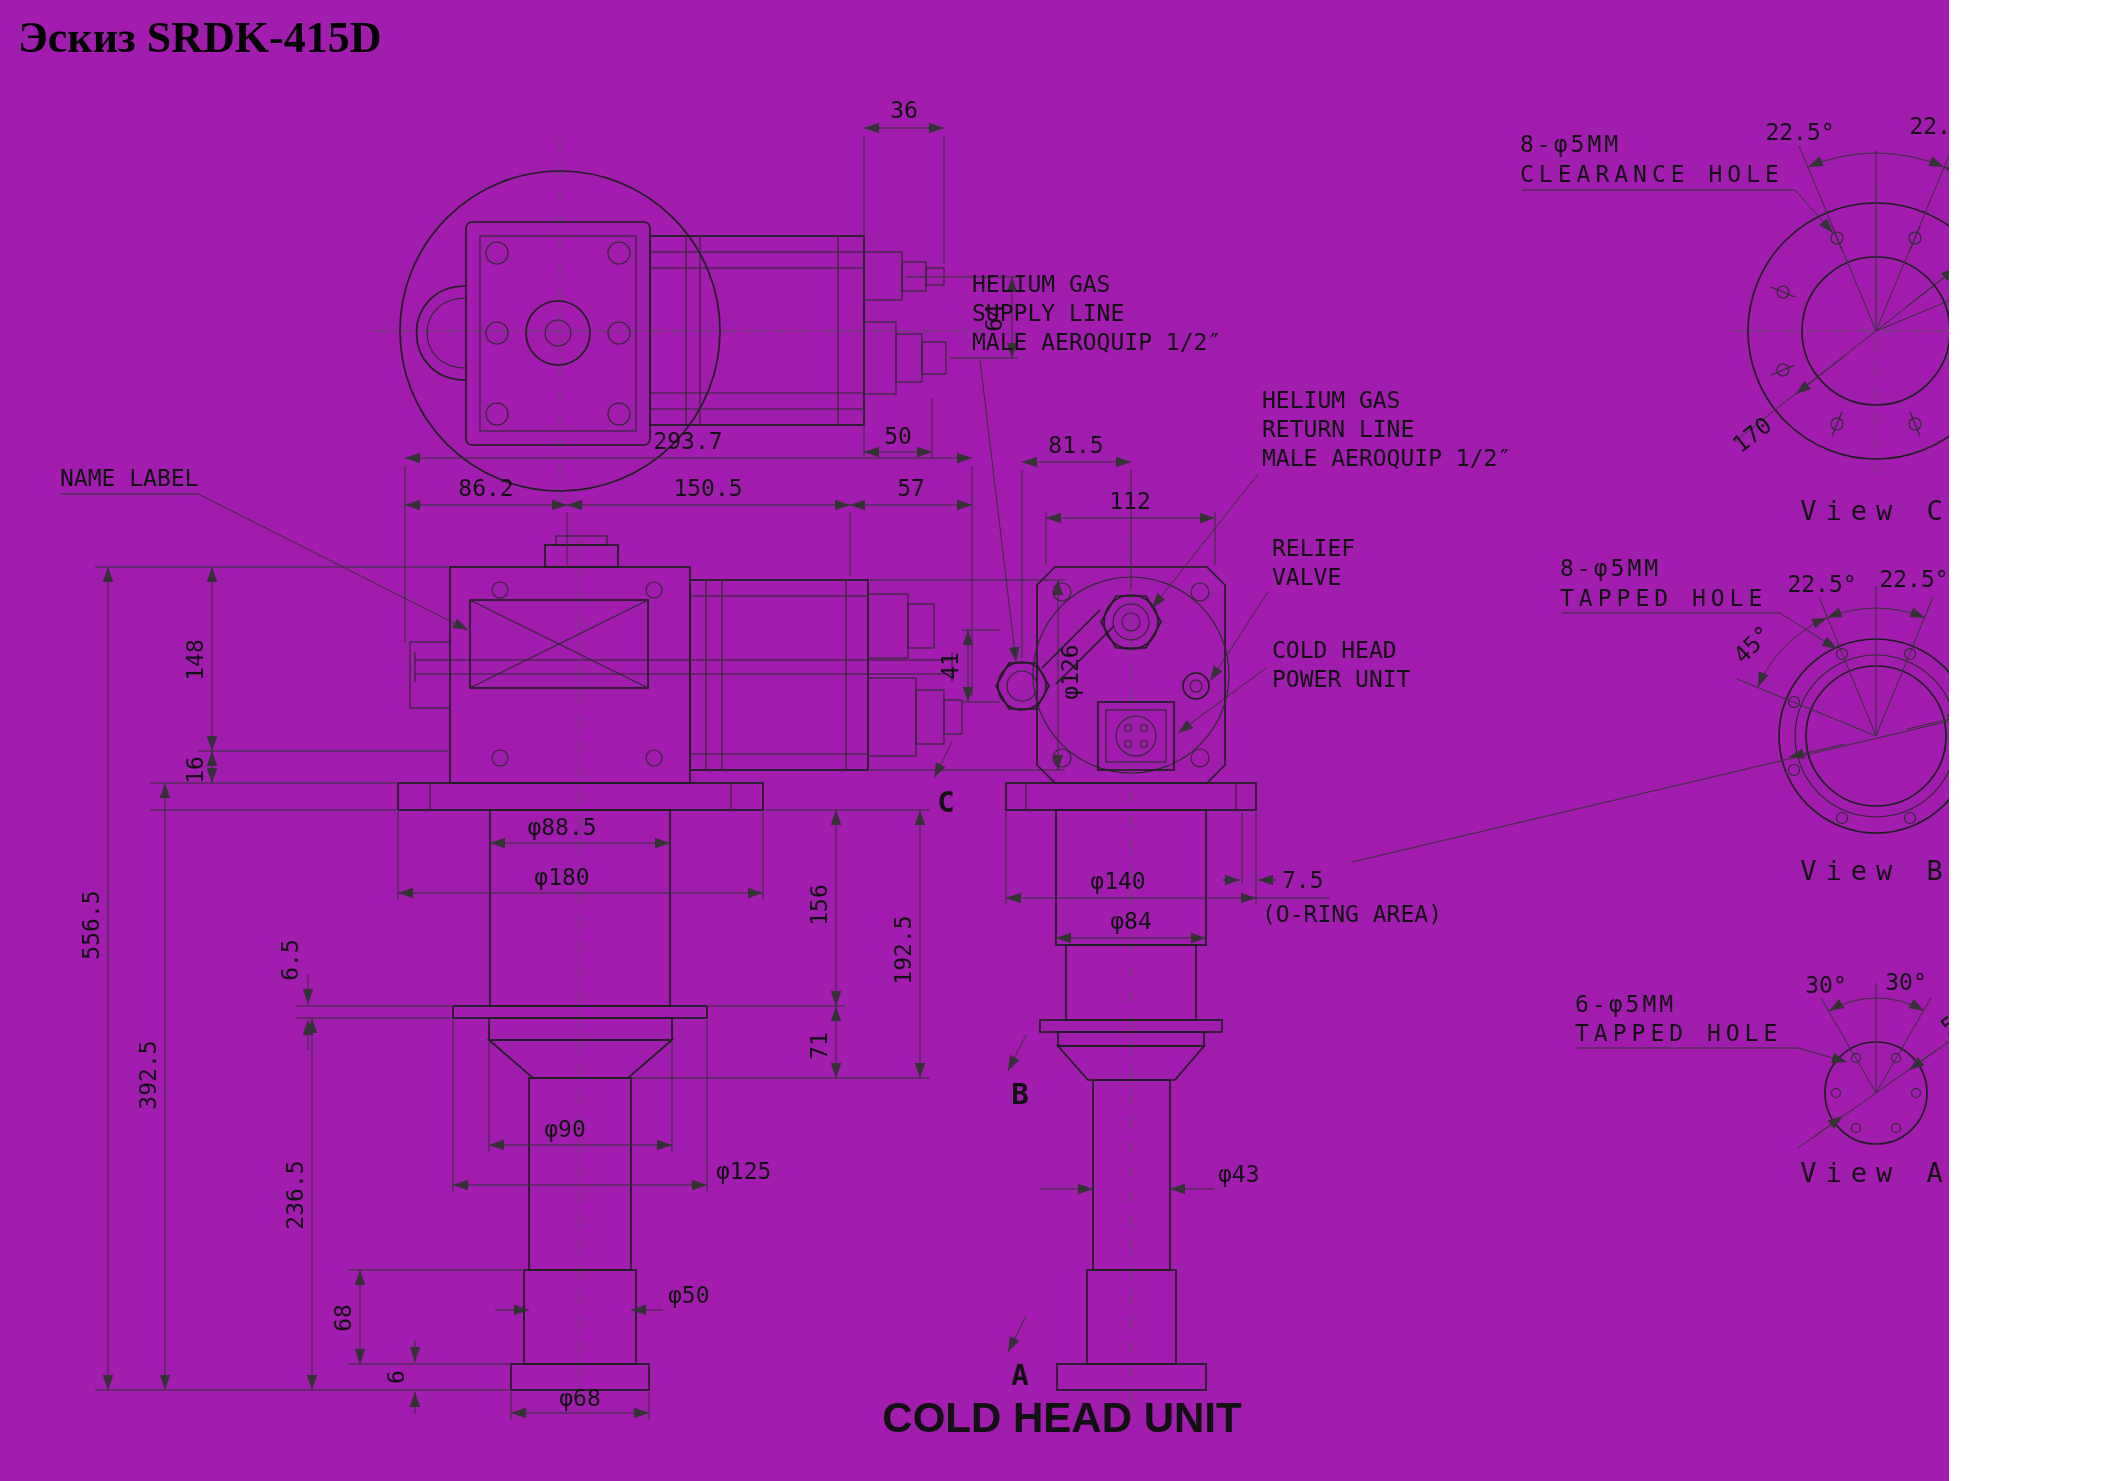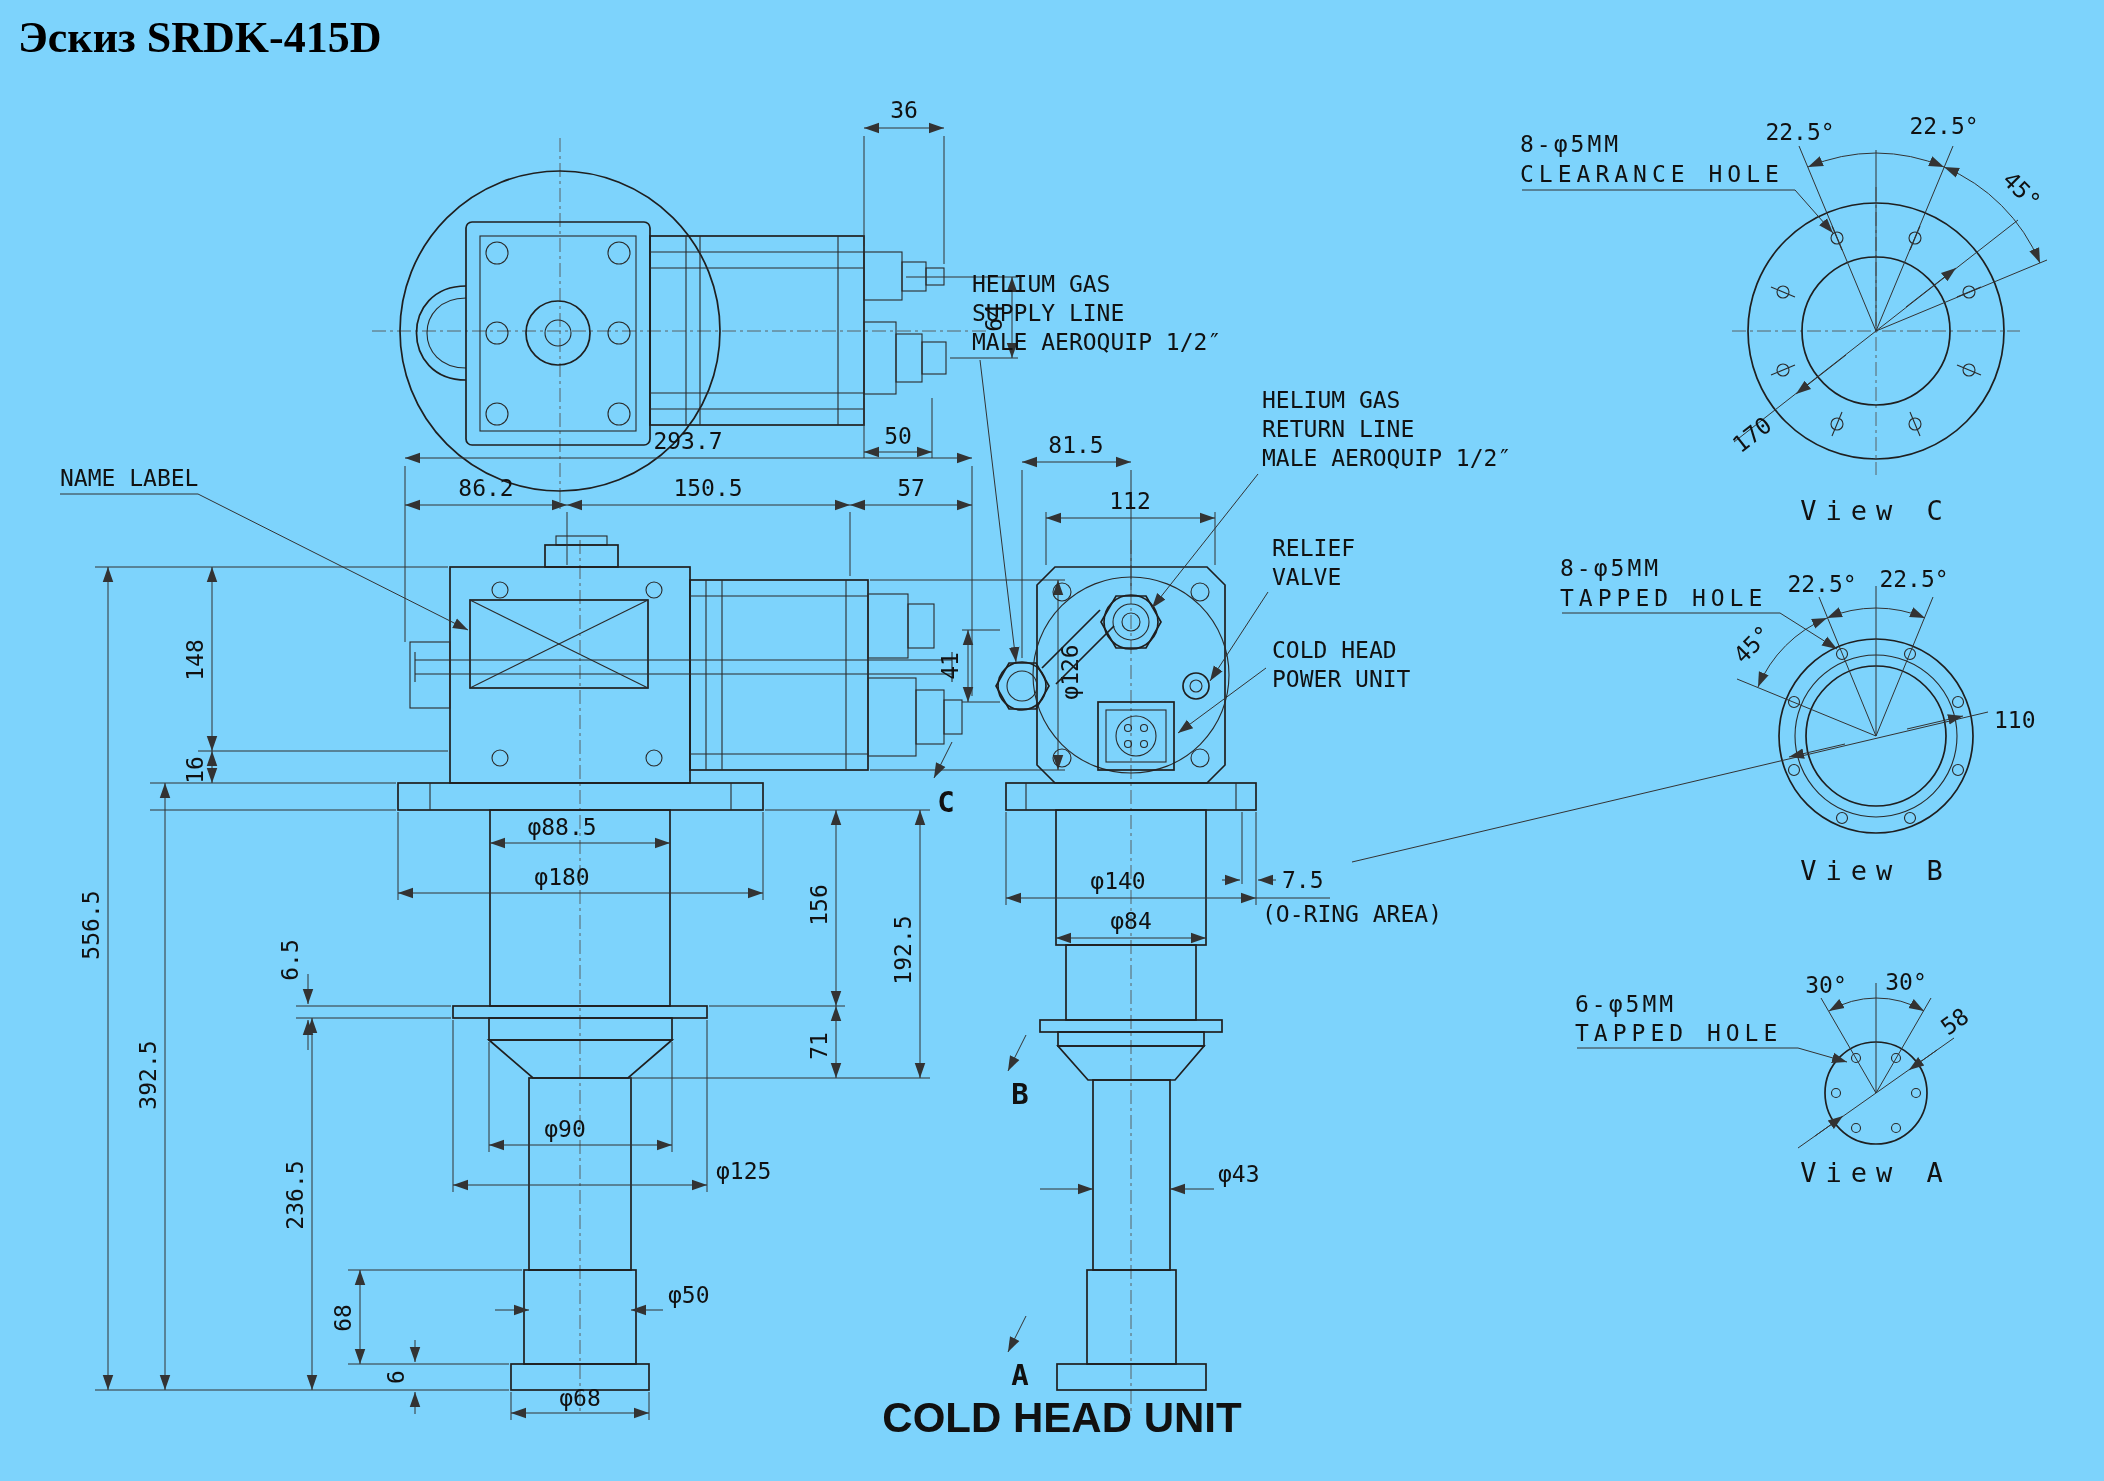--- a/index.html
+++ b/index.html
@@ -1,16 +1,16 @@
 <!DOCTYPE html>
 <html><head>
 <meta charset="utf-8">
 <style>
   html,body{margin:0;padding:0;background:#fff;}
-  .stage{position:relative;width:2104px;height:1481px;background:#7dd3fc;overflow:hidden;}
+  .stage{position:relative;width:1949px;height:1481px;background:#a21caf;overflow:hidden;}
   svg{display:block;}
   
   .o  {fill:none;stroke:#1f1f1f;stroke-width:1.7;}
   .o2 {fill:none;stroke:#2a2a2a;stroke-width:1.1;}
   .d  {fill:none;stroke:#333;stroke-width:1;}
   .cl {fill:none;stroke:#555;stroke-width:0.9;stroke-dasharray:14 4 3 4;}
   
   .t  {font-family:"DejaVu Sans Mono",monospace;font-size:23px;fill:#111;}
   .tm {text-anchor:middle;}
   .note {letter-spacing:3px;}

